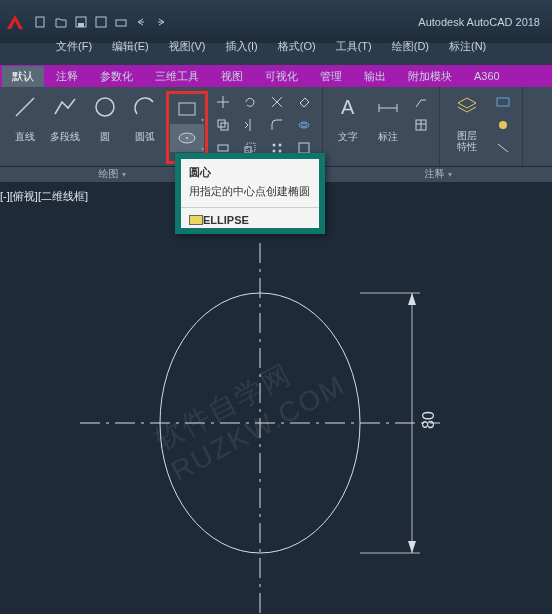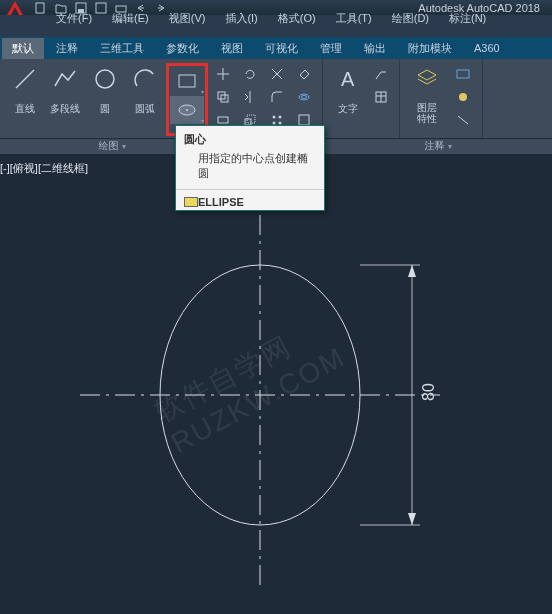--- a/index.html
+++ b/index.html
@@ -1,49 +1,49 @@
 <!DOCTYPE html>
 <html><head>
 <meta charset="utf-8">
 <style>
 * { margin: 0; padding: 0; box-sizing: border-box; font-family: "Microsoft YaHei", Arial, sans-serif; }
 body { width: 552px; height: 614px; background: #1e2a38; overflow: hidden; position: relative; }
 
-.titlebar { height: 15px; background: linear-gradient(#2b3d50, #1f2d3a); display: flex; align-items: center; padding: 0 4px; }
+.titlebar { height: 43px; background: linear-gradient(#2b3d50, #1f2d3a); display: flex; align-items: center; padding: 0 4px; }
 .titlebar .logo { width: 22px; height: 22px; margin-right: 6px; display: flex; align-items: center; justify-content: center; }
 .titlebar .qat { display: flex; gap: 2px; align-items: center; }
 .titlebar .qat-btn { width: 18px; height: 18px; display: flex; align-items: center; justify-content: center; color: #b8c5d6; cursor: pointer; }
 .titlebar .title { margin-left: auto; font-size: 11px; color: #c8d2e0; padding-right: 8px; }
 
 .menubar { height: 22px; background: #2b3b4d; display: flex; align-items: center; padding: 0 40px 16px 50px; gap: 8px; }
 .menubar .menu-item { font-size: 11px; color: #c8d2e0; padding: 2px 6px; cursor: pointer; }
 
-.tabbar { height: 22px; background: #0c4a6e; display: flex; align-items: center; gap: 2px; padding-left: 2px; }
+.tabbar { height: 22px; background: #a21caf; display: flex; align-items: center; gap: 2px; padding-left: 2px; }
 .tabbar .tab { font-size: 11px; color: #c8d2e0; padding: 3px 10px; cursor: pointer; }
 .tabbar .tab.active { background: #5a6878; color: #fff; }
 
 .ribbon { height: 80px; background: #3d4b5b; display: flex; border-bottom: 1px solid #1e2a38; }
 .ribbon-panel { border-right: 1px solid #2e3a48; padding: 4px 6px 2px 6px; display: flex; flex-direction: column; }
 .ribbon-panel .tools { display: flex; gap: 2px; flex: 1; }
 .big-btn { display: flex; flex-direction: column; align-items: center; width: 38px; padding: 2px 0; cursor: pointer; }
 .big-btn .icon { width: 28px; height: 28px; display: flex; align-items: center; justify-content: center; }
 .big-btn .label { font-size: 10px; color: #c8d2e0; margin-top: 9px; }
 .small-grid { display: grid; grid-template-columns: repeat(3, 26px); grid-template-rows: repeat(3, 22px); gap: 1px; }
 .small-btn { display: flex; align-items: center; justify-content: center; cursor: pointer; color: #b8c5d6; position: relative; }
 .small-btn .dropdown-arrow { position: absolute; right: 0px; bottom: 0px; font-size: 6px; color: #8a96a6; }
 .highlight-box { border: 3px solid #e03030; padding: 1px; }
 
 .draw-panel-label { height: 16px; background: #3d4b5b; font-size: 10px; color: #b0bccb; display: flex; justify-content: space-around; padding: 0 40px; border-bottom: 1px solid #1e2a38; }
 
 .canvas-area { position: relative; width: 552px; height: 447px; background: #1e2a38; }
 .view-label { position: absolute; top: 6px; left: 0; font-size: 11px; color: #e0e6ee; }
 
-.tooltip { position: absolute; left: 175px; top: 136px; width: 150px; background: #f4f4f4; border: 1px solid #0f766e; box-shadow: 2px 2px 6px rgba(0,0,0,0.4); font-size: 11px; color: #333; z-index: 100; }
+.tooltip { position: absolute; left: 175px; top: 136px; width: 150px; background: #f4f4f4; border: 6px solid #0f766e; box-shadow: 2px 2px 6px rgba(0,0,0,0.4); font-size: 11px; color: #333; z-index: 100; }
 .tooltip .t-title { padding: 6px 8px 2px 8px; font-weight: bold; }
-.tooltip .t-desc { padding: 2px 8px 8px 8px; margin-left: 14px; }
+.tooltip .t-desc { padding: 2px 8px 8px 8px; }
 .tooltip .t-sep { border-top: 1px solid #ccc; }
 .tooltip .t-cmd { padding: 6px 8px 2px 8px; font-weight: bold; display: flex; align-items: center; }
 .tooltip .t-cmd-icon { width: 14px; height: 10px; background: #e8d860; border: 1px solid #666; }
 .tooltip .t-help { padding: 2px 8px 8px 8px; }
 
 svg.drawing { position: absolute; top: 0; left: 0; }
 .watermark { position: absolute; top: 40px; left: 150px; width: 250px; height: 350px; pointer-events: none; opacity: 0.08; display: flex; align-items: center; justify-content: center; }
 .watermark-text { font-size: 28px; color: #fff; transform: rotate(-28deg); letter-spacing: 2px; }
 
 .caret { font-size: 7px; color: #8a96a6; margin-left: 2px; }
@@ -105,22 +105,22 @@
   <div class="menu-item">插入(I)</div>
   <div class="menu-item">格式(O)</div>
   <div class="menu-item">工具(T)</div>
   <div class="menu-item">绘图(D)</div>
   <div class="menu-item">标注(N)</div>
 </div>
 
 <div class="tabbar">
   <div class="tab active">默认</div>
   <div class="tab">注释</div>
+  <div class="tab">参数化</div>
   <div class="tab">三维工具</div>
-  <div class="tab">参数化</div>
   <div class="tab">视图</div>
   <div class="tab">可视化</div>
   <div class="tab">管理</div>
   <div class="tab">输出</div>
   <div class="tab">附加模块</div>
   <div class="tab">A360</div>
 </div>
 
 <div class="ribbon">
   <div class="ribbon-panel">
@@ -252,20 +252,30 @@
   <div class="ribbon-panel">
     <div class="tools">
       <div class="big-btn">
         <div class="icon">
             <svg width="26" height="26">
               <text x="6" y="20" font-size="20" fill="#c8d2e0">A</text>
             </svg>
           </div>
         <div class="label">文字</div>
       </div>
+      <div class="big-btn">
+        <div class="icon">
+            <svg width="26" height="26">
+              <line x1="4" y1="14" x2="22" y2="14" stroke="#c8d2e0"></line>
+              <line x1="4" y1="10" x2="4" y2="18" stroke="#c8d2e0"></line>
+              <line x1="22" y1="10" x2="22" y2="18" stroke="#c8d2e0"></line>
+            </svg>
+          </div>
+        <div class="label">标注</div>
+      </div>
       <div style="display:flex;flex-direction:column;gap:1px;">
         <div class="small-btn" style="height:22px;width:24px;">
             <svg width="14" height="14">
               <path d="M2 12 l5 -7 h5" fill="none" stroke="#c8d2e0"></path>
             </svg>
           </div>
         <div class="small-btn" style="height:22px;width:24px;">
             <svg width="14" height="14">
               <rect x="2" y="2" width="10" height="10" fill="none" stroke="#c8d2e0"></rect>
               <line x1="2" y1="6" x2="12" y2="6" stroke="#c8d2e0"></line>

